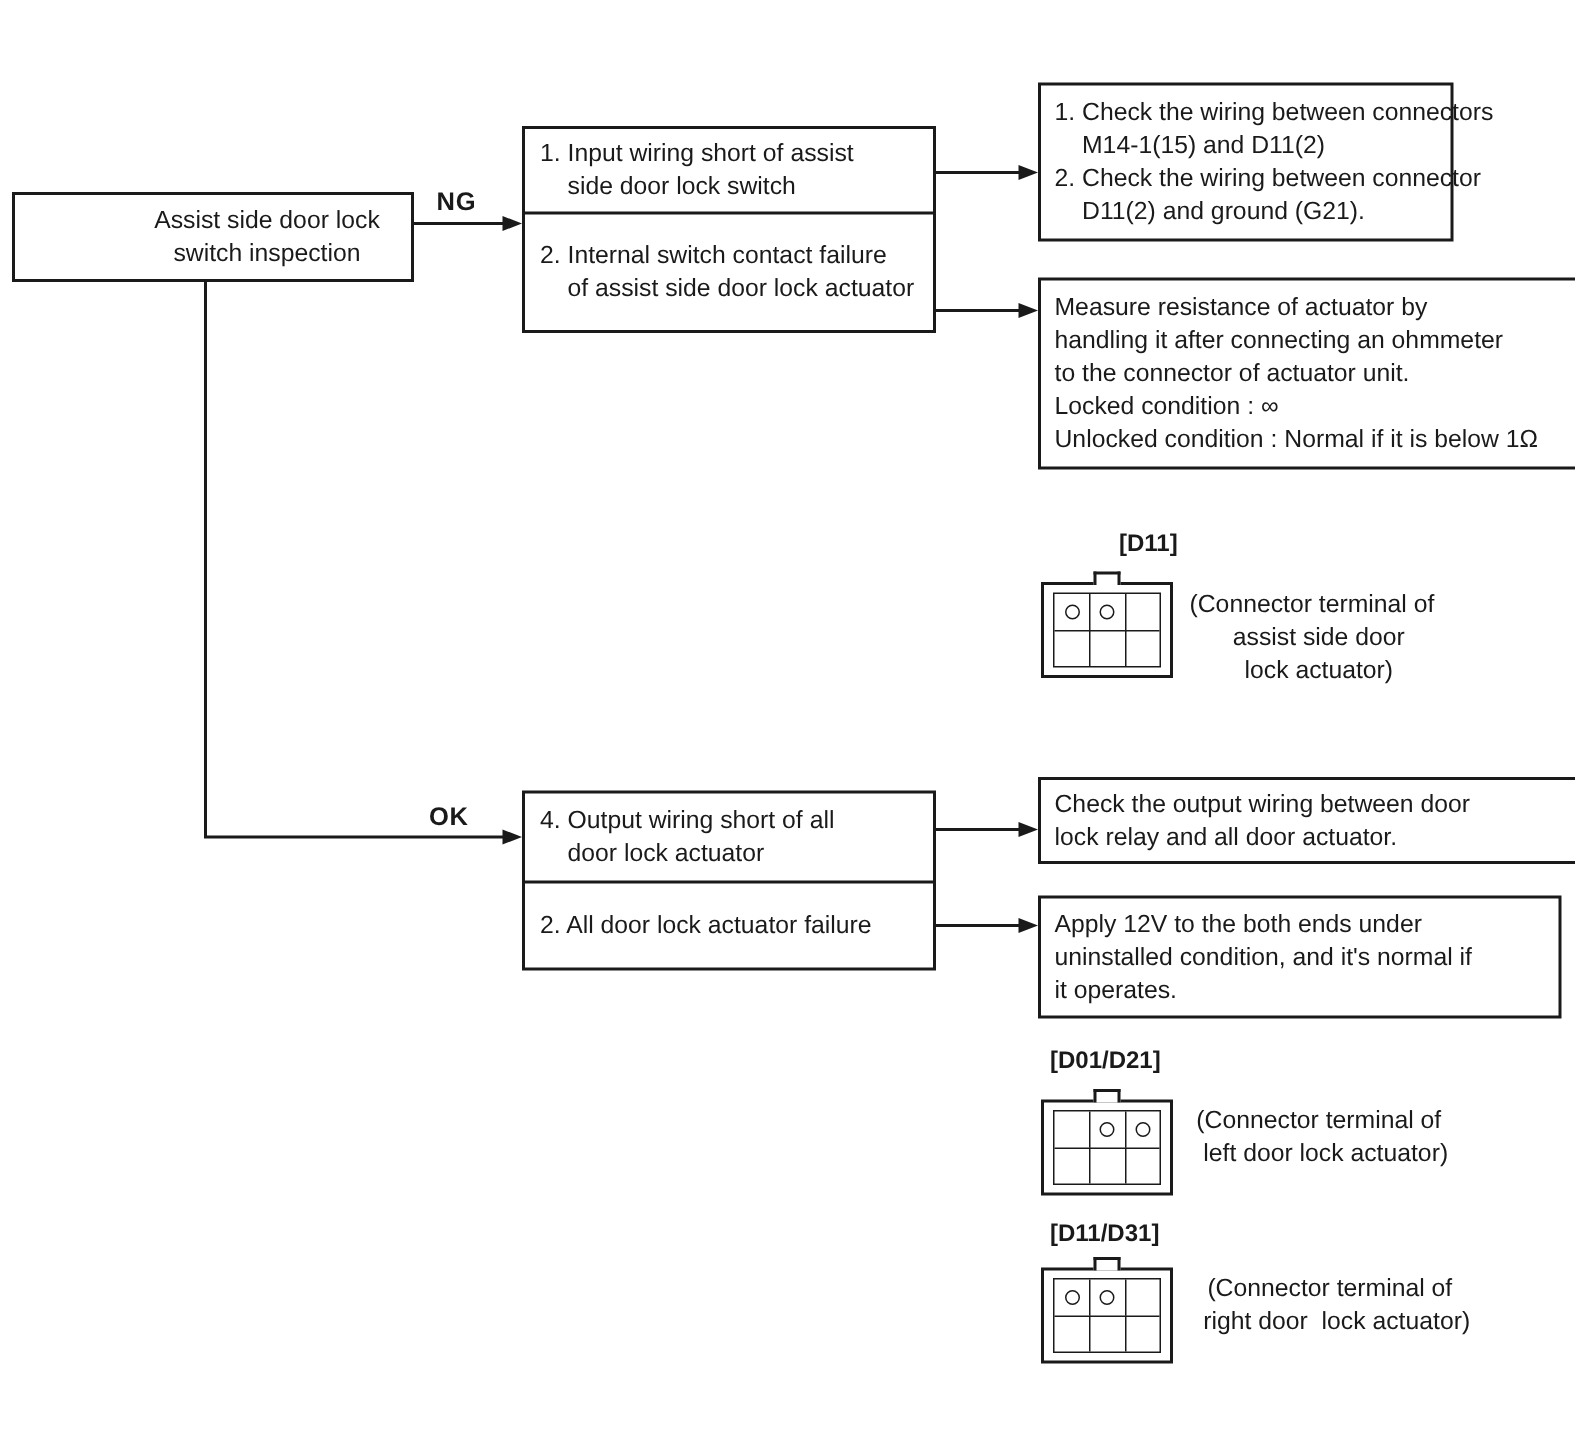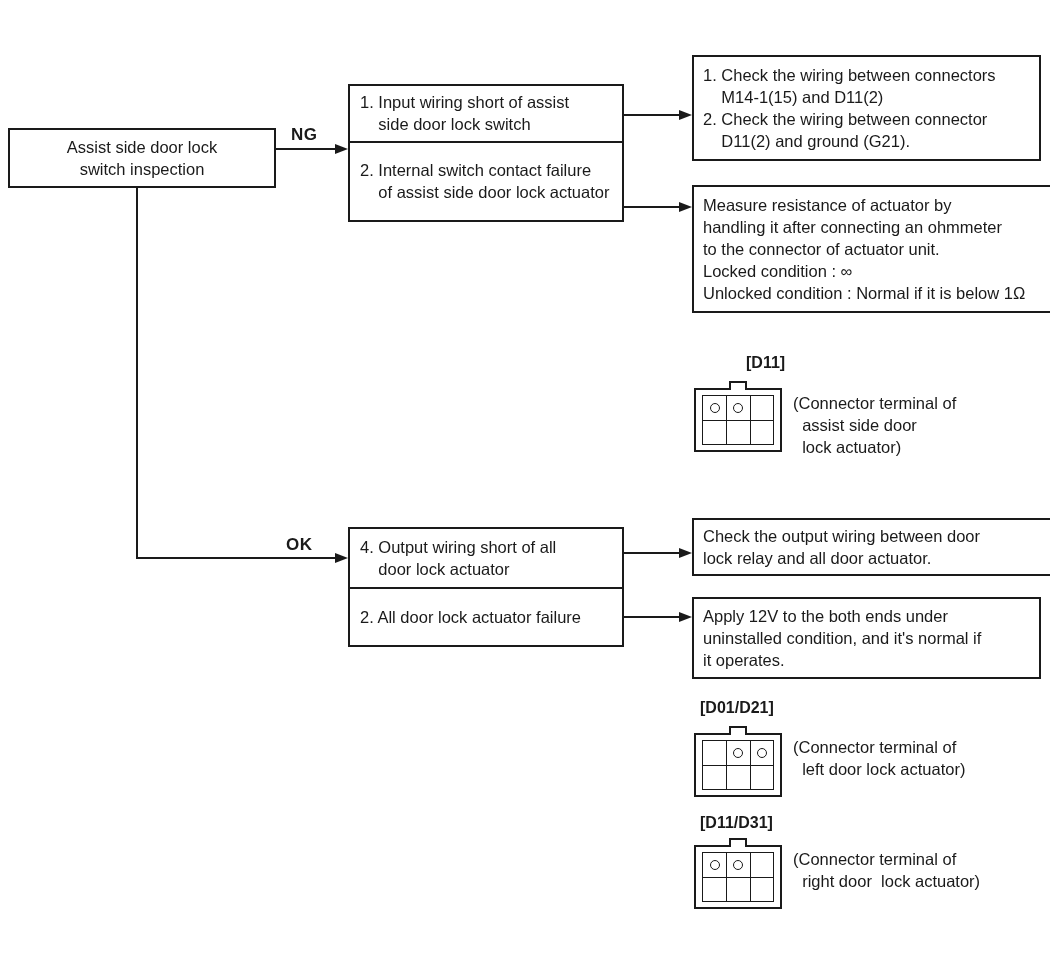--- a/index.html
+++ b/index.html
@@ -26,20 +26,21 @@
     box-sizing: border-box;
   }
   .center-text {
     display: flex;
     align-items: center;
     justify-content: center;
     text-align: center;
     white-space: pre;
     width: 100%;
     height: 100%;
+    margin-left: 36px;
   }
   .cell {
     display: flex;
     align-items: center;
     padding-left: 10px;
     white-space: pre;
     box-sizing: border-box;
   }
   .cell.divided { border-top: 2px solid var(--ink); }
   .action-box {
@@ -65,20 +66,21 @@
   }
   .conn-label {
     position: absolute;
     font-weight: bold;
     font-size: 16px;
     white-space: pre;
   }
   .conn-caption {
     position: absolute;
     white-space: pre;
+    text-align: center;
   }
   .connector-icon {
     position: absolute;
     width: 88px;
     height: 64px;
     border: 2.5px solid var(--ink);
     background: #ffffff;
     box-sizing: border-box;
   }
   .connector-tab {
@@ -141,21 +143,21 @@
     side door lock switch</div>
     <div class="cell divided" style="height:90px;">2. Internal switch contact failure
     of assist side door lock actuator</div>
   </div>
 
   <div class="hline" style="left:624px; top:114px; width:56px; height:2px;"></div>
   <div class="arrowhead" style="left:679px; top:109.5px;"></div>
   <div class="hline" style="left:624px; top:206px; width:56px; height:2px;"></div>
   <div class="arrowhead" style="left:679px; top:201.5px;"></div>
 
-  <div class="box action-box" style="left:692px; top:55px; width:349px; height:106px;">
+  <div class="box action-box" style="left:692px; top:55px; width:277px; height:106px;">
     <div style="white-space:pre;">1. Check the wiring between connectors
     M14-1(15) and D11(2)
 2. Check the wiring between connector
     D11(2) and ground (G21).</div>
   </div>
   <div class="box action-box" style="left:692px; top:185px; width:361px; height:128px;">
     <div style="white-space:pre;">Measure resistance of actuator by
 handling it after connecting an ohmmeter
 to the connector of actuator unit.
 Locked condition : ∞

